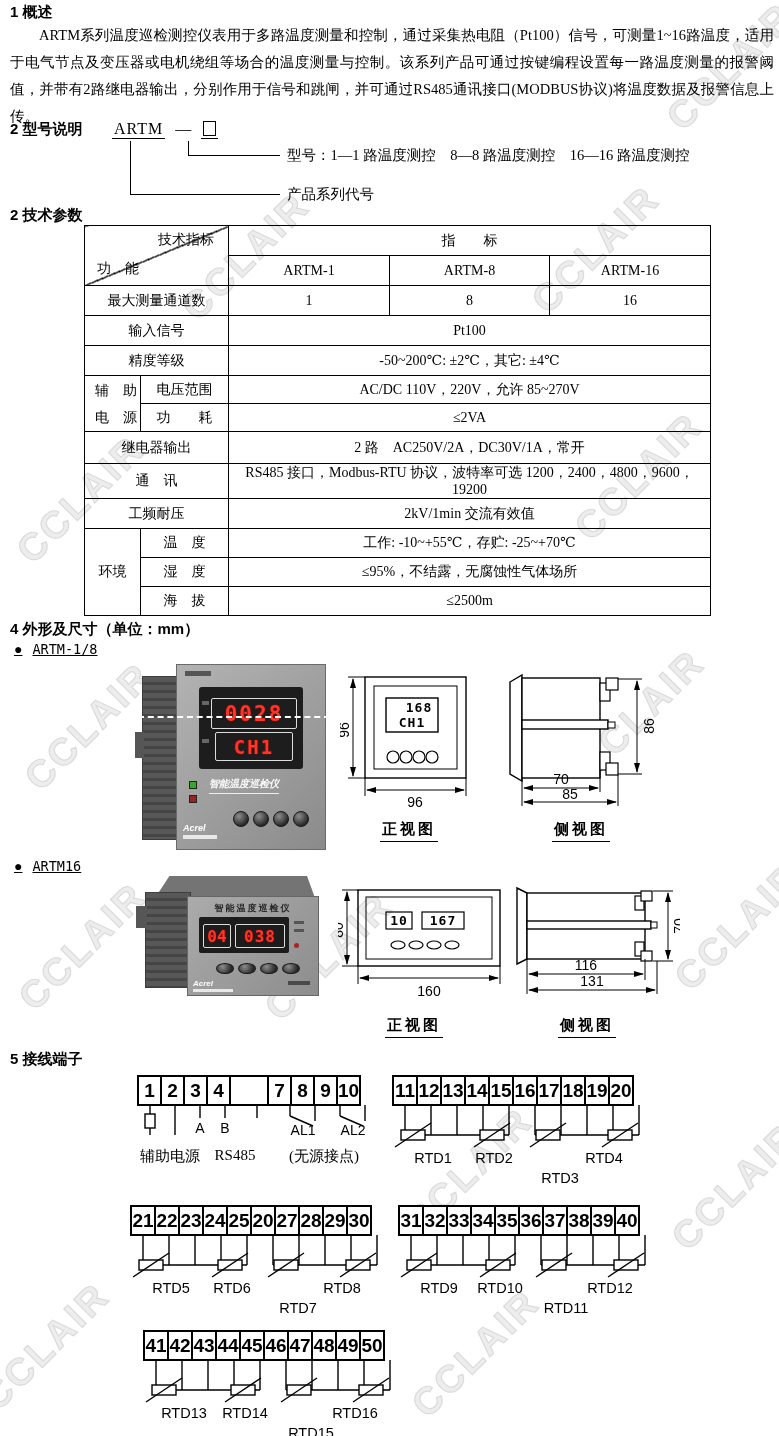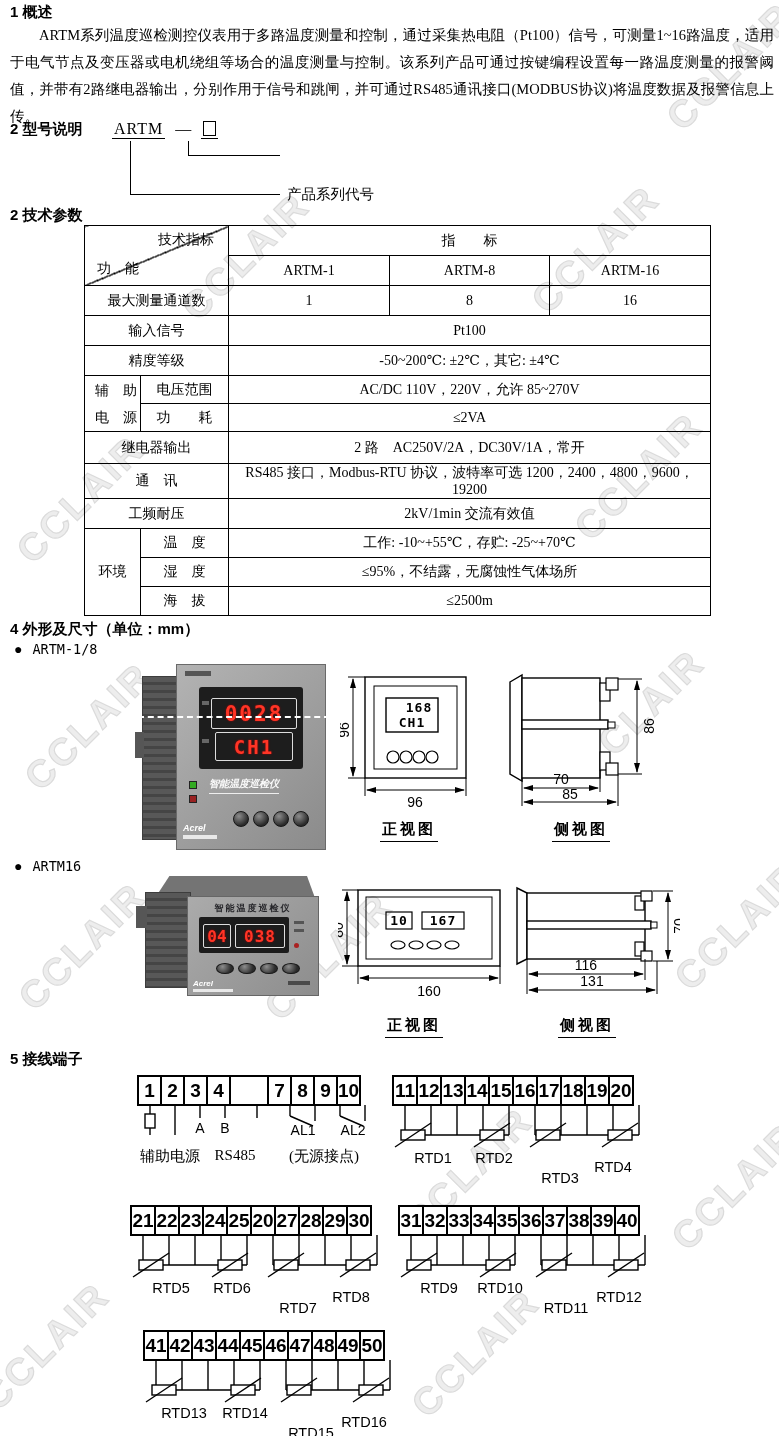--- a/index.html
+++ b/index.html
@@ -22,21 +22,21 @@
   .model-note{position:absolute;font-size:14.5px;white-space:nowrap;}
   
   table.spec{border-collapse:collapse;table-layout:fixed;}
   table.spec td{border:1px solid #000;font-size:14px;text-align:center;padding:0;overflow:hidden;}
   td.diag{position:relative;background:linear-gradient(to bottom right,
           transparent calc(50% - .7px),#000 calc(50% - .7px),#000 calc(50% + .7px),transparent calc(50% + .7px));}
   .diag .tr-lab{position:absolute;top:5px;right:14px;}
   .diag .bl-lab{position:absolute;bottom:7px;left:12px;}
   .twoline span{display:block;line-height:27px;text-align:left;padding-left:10px;}
   
-  .bullet{font-size:13px;}
+  .bullet{font-size:13px;text-decoration:underline;}
   .bullet .dot{font-size:14px;margin-right:10px;}
   .bullet .bl-label{font-family:"DejaVu Sans Mono","Liberation Mono",monospace;font-size:13.5px;}
   
   svg text{font-family:"Liberation Sans","DejaVu Sans",sans-serif;font-size:14px;fill:#000;}
   svg text.seg{font-family:"DejaVu Sans Mono","Liberation Mono",monospace;font-weight:bold;font-size:13px;letter-spacing:1px;}
   .caption{font:bold 15px "Liberation Sans","DejaVu Sans",sans-serif;letter-spacing:3px;
            border-bottom:1px solid #000;padding:0 2px 2px 2px;}
   
   .photo{position:absolute;}
   .fins{background:repeating-linear-gradient(to bottom,#585858 0 5px,#454545 5px 8px);}
@@ -55,21 +55,21 @@
   .pb .tcell{width:25px;}
   .pb .tcell.blank{width:40px;}
   .wires{position:absolute;left:0;top:30px;}
   .sublab{position:absolute;transform:translateX(-50%);font:14px "Liberation Sans","DejaVu Sans",sans-serif;white-space:nowrap;}
   .capt{position:absolute;transform:translateX(-50%);font-size:15px;white-space:nowrap;}
   .rtdlabels span{position:absolute;top:75px;transform:translateX(-50%);
                   font:14.5px "Liberation Sans","DejaVu Sans",sans-serif;white-space:nowrap;}
   .rtdlabels span:nth-child(1){left:41px;}
   .rtdlabels span:nth-child(2){left:102px;}
   .rtdlabels span:nth-child(3){left:168px;margin-top:20px;}
-  .rtdlabels span:nth-child(4){left:221px;margin-top:9px;}
+  .rtdlabels span:nth-child(4){left:212px;}
 </style>
 </head>
 <body>
 
 <svg width="0" height="0" style="position:absolute" aria-hidden="true">
   <defs>
     <marker id="arr" viewBox="0 0 10 6" refX="9" refY="3" markerWidth="10" markerHeight="6" orient="auto-start-reverse">
       <path d="M0,0 L10,3 L0,6 z" fill="#000"></path>
     </marker>
     <g id="rtdw" stroke="#000" stroke-width="1.4" fill="none">
@@ -112,20 +112,21 @@
   <div class="abs h1" style="left:10px;top:120px">2 型号说明</div>
   <div class="abs" style="left:112px;top:120px;font-size:16px">
     <span class="model-word">ARTM</span>
     <span style="margin:0 6px">—</span>
     <span class="model-word"><span class="model-box"></span></span>
   </div>
   <div class="vline" style="left:130px;top:141px;height:53px"></div>
   <div class="hline" style="left:130px;top:194px;width:150px"></div>
   <div class="vline" style="left:188px;top:141px;height:14px"></div>
   <div class="hline" style="left:188px;top:155px;width:92px"></div>
+  <div class="model-note" style="left:287px;top:146px">型号：1—1 路温度测控　8—8 路温度测控　16—16 路温度测控</div>
   <div class="model-note" style="left:287px;top:185px">产品系列代号</div>
 
   <div class="abs h1" style="left:10px;top:206px">2 技术参数</div>
   <table class="spec abs" style="left:84px;top:225px;width:626px">
     <colgroup>
         <col style="width:56px">
         <col style="width:88px">
         <col style="width:161px">
         <col style="width:160px">
         <col style="width:161px">

